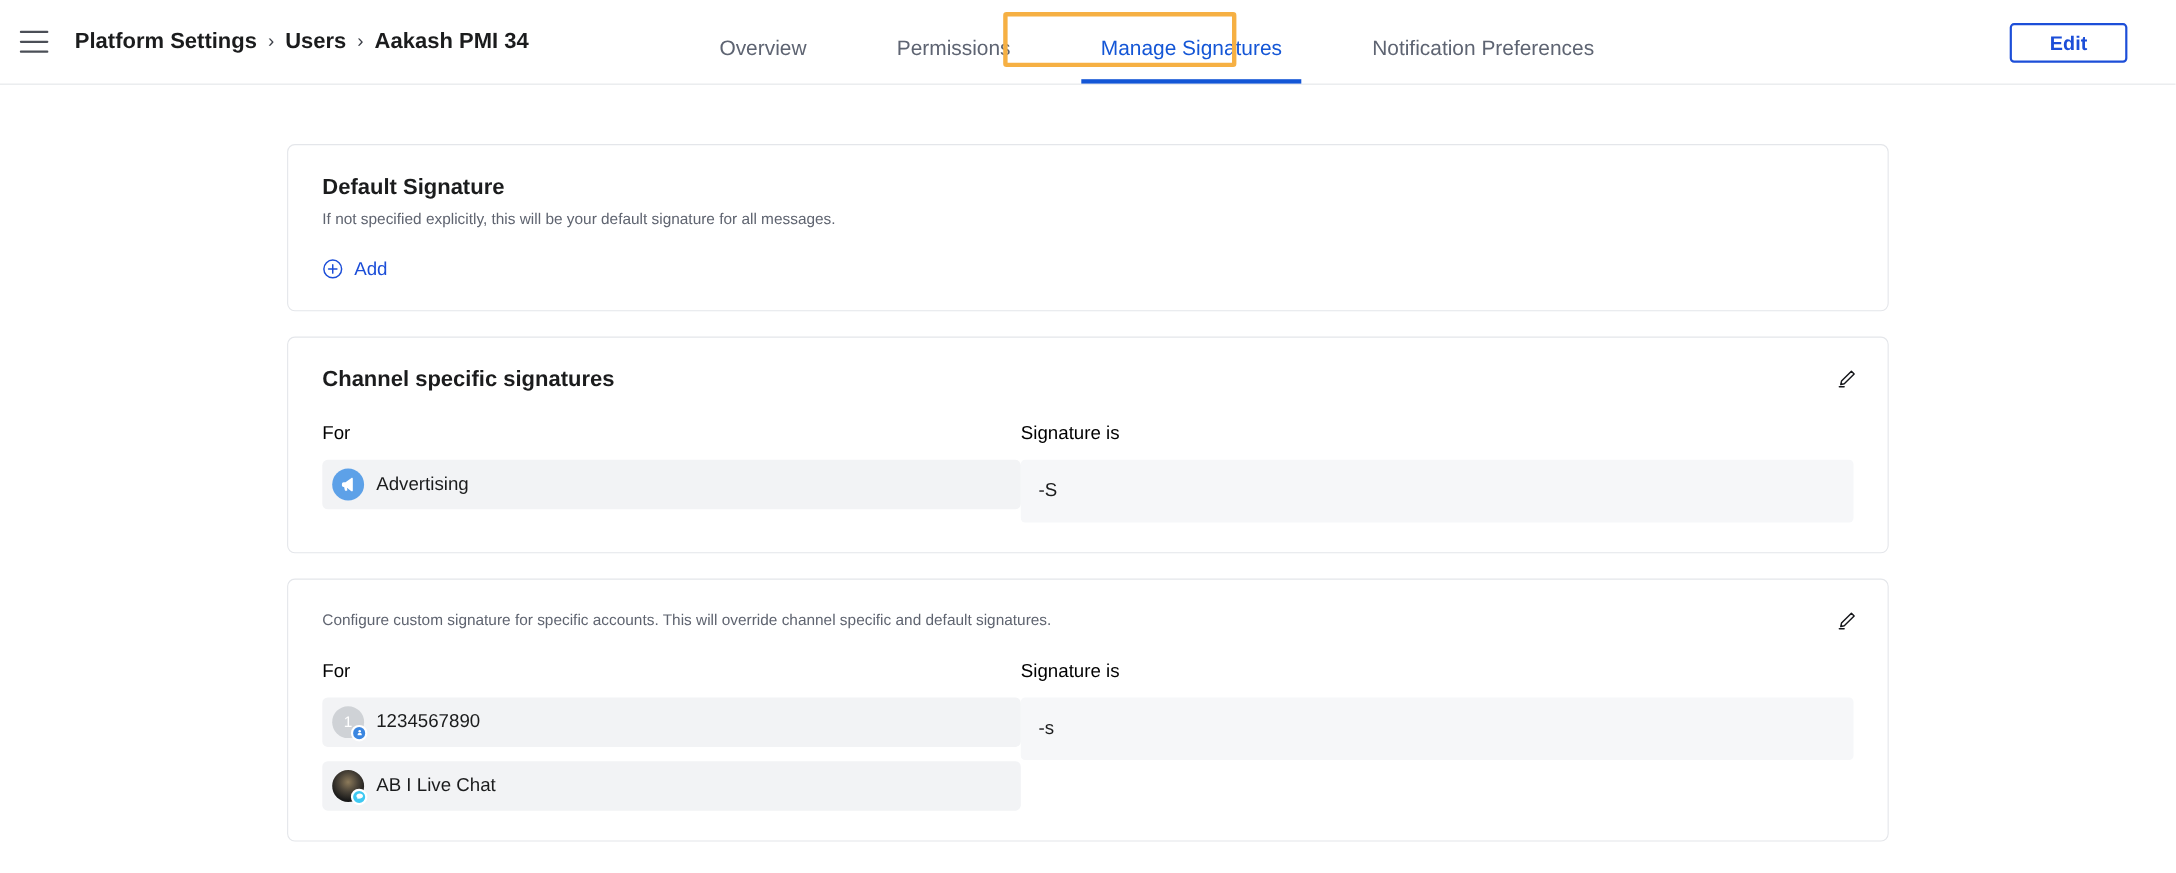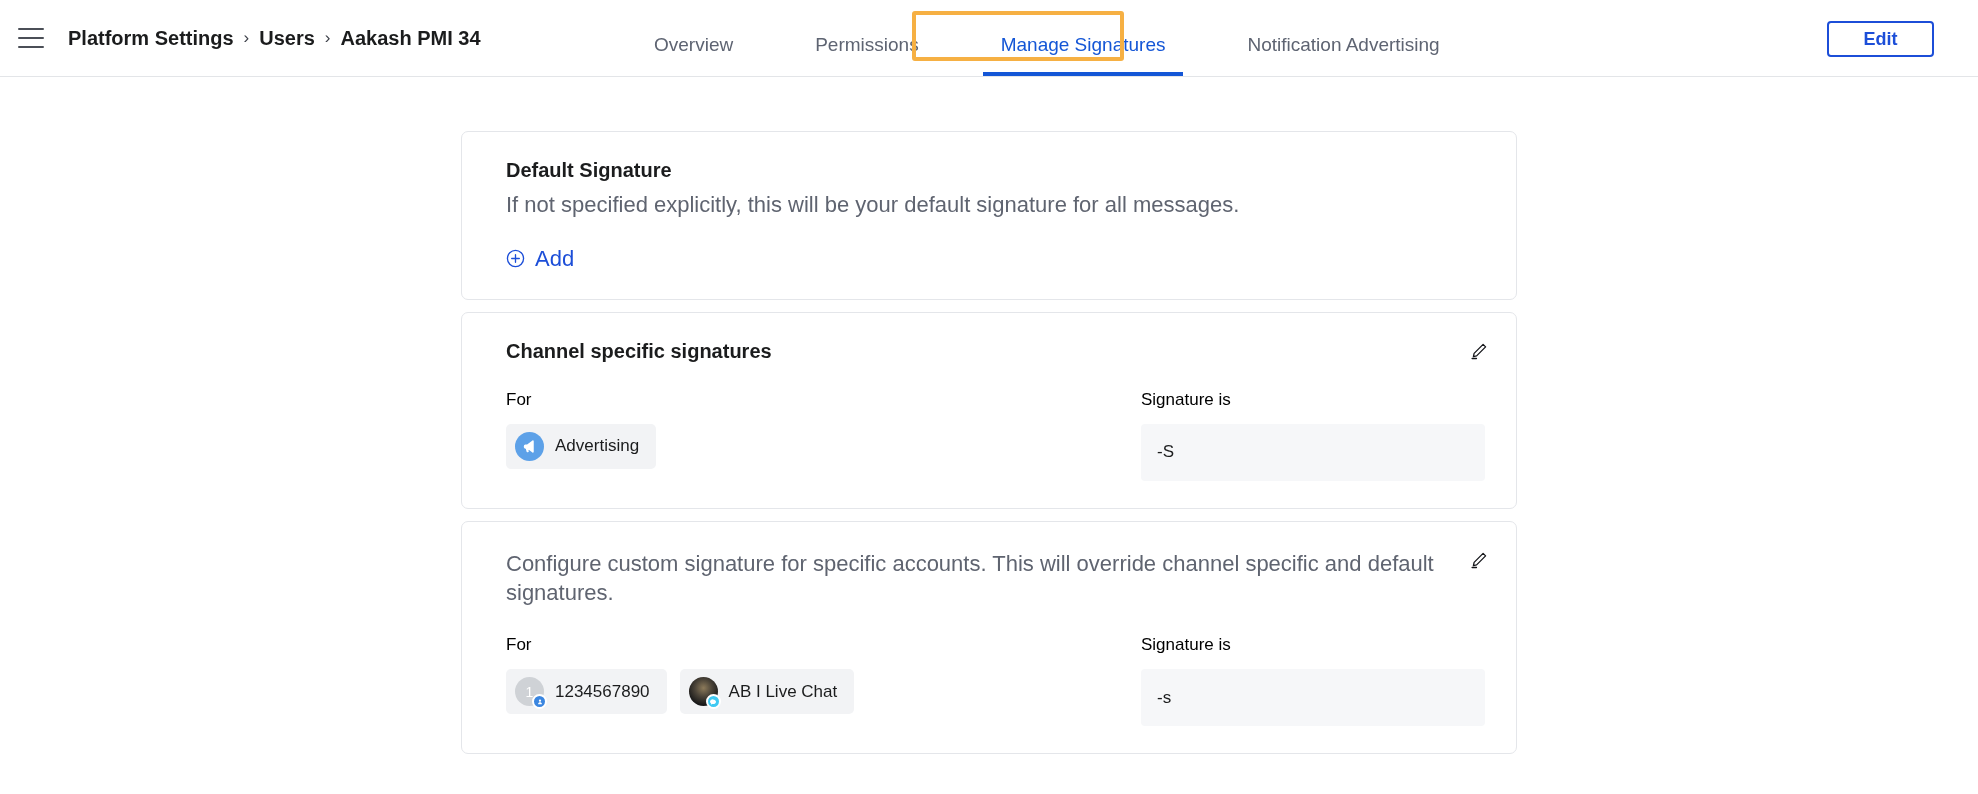--- a/index.html
+++ b/index.html
@@ -111,51 +111,51 @@
   }
 
   
   .content {
     padding-top: 54px;
     display: flex;
     flex-direction: column;
     align-items: center;
   }
   .card {
-    width: 1056px;
+    width: 1456px;
     background: #fff;
     border: 1px solid #e4e6ea;
     border-radius: 7px;
-    margin-bottom: 12px;
-    padding: 27px 31px 27px 44px;
+    margin-bottom: 23px;
+    padding: 27px 31px 27px 31px;
     position: relative;
   }
   .card-title {
     font-size: 20px;
     font-weight: bold;
     color: #1b1c1d;
     margin-bottom: 8px;
   }
   .card-desc {
-    font-size: 22px;
+    font-size: 14px;
     color: #5f6470;
     line-height: 1.35;
   }
 
   
   .add-row {
     display: flex;
     align-items: center;
     margin-top: 26px;
     cursor: pointer;
     width: fit-content;
   }
   .plus-icon { width: 19px; height: 19px; display:block; }
   .add-label {
-    font-size: 22px;
+    font-size: 17px;
     color: #1c4ed8;
     margin-left: 10px;
   }
 
   
   .pencil-btn {
     position: absolute;
     right: 24px;
     top: 27px;
     width: 26px; height: 26px;
@@ -168,21 +168,21 @@
     display: flex;
     margin-top: 27px;
   }
   .col-for { width: 635px; flex: 0 0 635px; }
   .col-sig { flex: 1; }
   .col-label {
     font-size: 17px;
     color: #000000;
     margin-bottom: 14px;
   }
-  .chips { display: flex; gap: 13px; flex-wrap: wrap; }
+  .chips { display: flex; gap: 13px; flex-wrap: wrap; flex-direction: column; }
   .chip {
     display: flex;
     align-items: center;
     background: #f2f3f5;
     border-radius: 5px;
     padding: 8px 17px 8px 9px;
     cursor: pointer;
   }
   .chip-label {
     font-size: 17px;
@@ -242,21 +242,21 @@
       <span class="sep">›</span>
       <span class="crumb">Users</span>
       <span class="sep">›</span>
       <span class="crumb">Aakash PMI 34</span>
     </div>
 
     <div class="tabs">
       <div class="tab">Overview</div>
       <div class="tab">Permissions</div>
       <div class="tab active">Manage Signatures</div>
-      <div class="tab">Notification Advertising</div>
+      <div class="tab">Notification Preferences</div>
     </div>
 
     <div class="tab-highlight"></div>
 
     <button class="edit-btn">Edit</button>
   </div>
 
   <div class="content">
 
     <div class="card">

